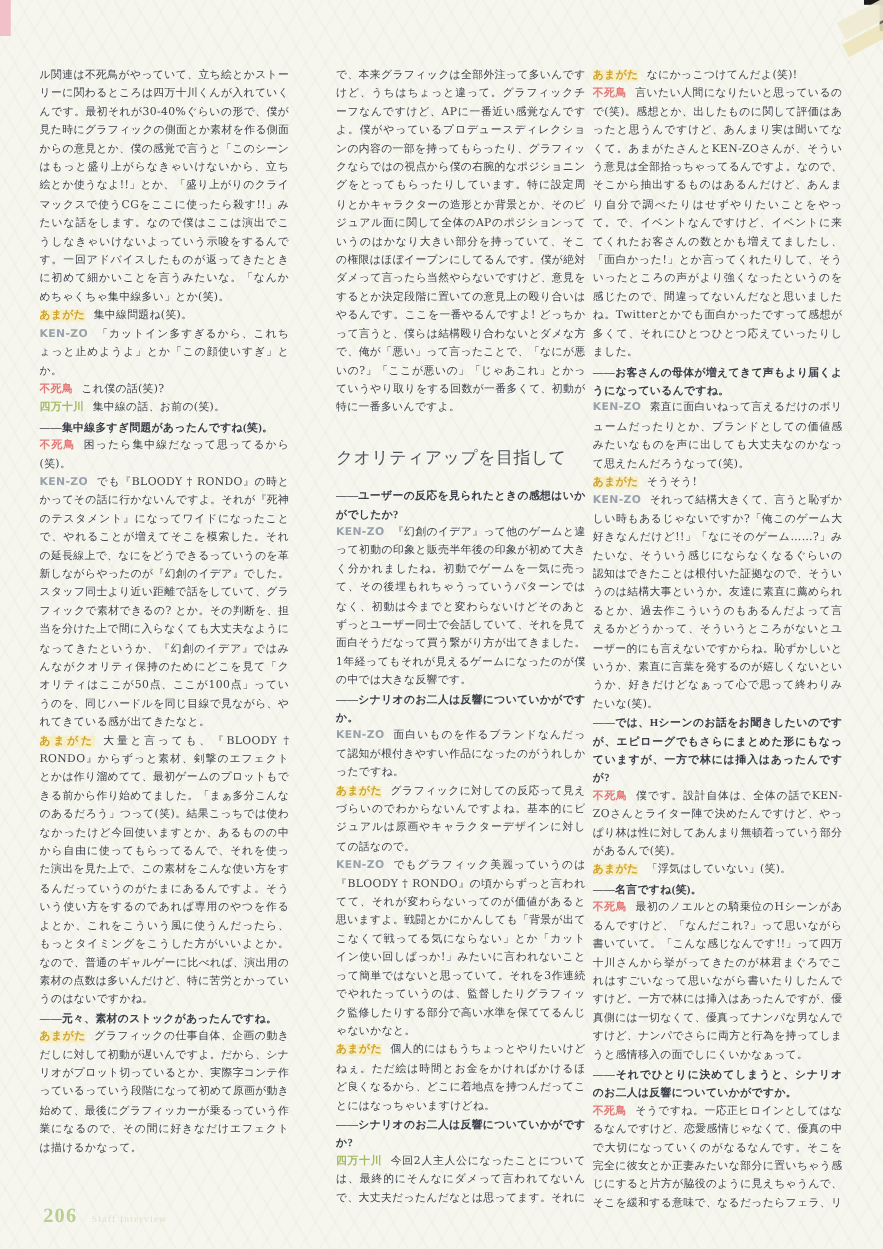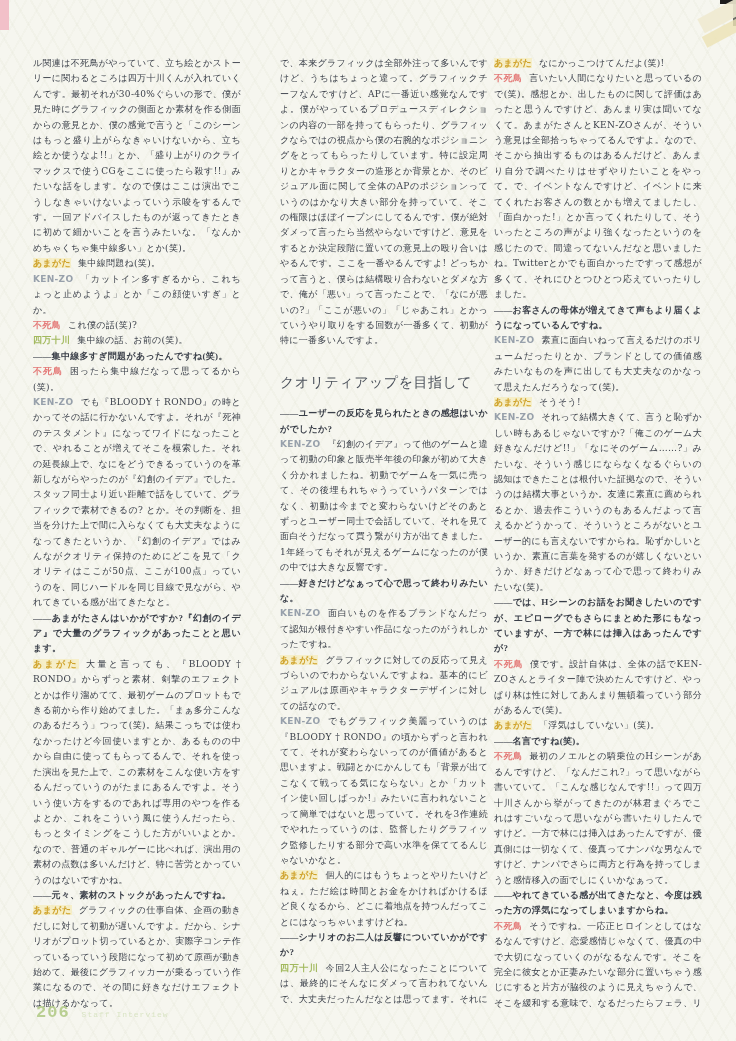--- a/index.html
+++ b/index.html
@@ -35,21 +35,21 @@
   .speaker{
     font-family:"DejaVu Sans","Liberation Sans",sans-serif;
     font-weight:bold;margin-right:7px;white-space:nowrap;
   }
   .sp-amagata{color:#cfa22a;background:rgba(246,233,170,.55);}
   .sp-kenzo{color:#97a0ab;}
   .sp-fushicho{color:#e47a78;}
   .sp-shimanto{color:#a2b95e;}
   .footer{
     position:absolute;left:36px;top:1003px;display:flex;align-items:baseline;gap:12px;
-    font-family:Liberation Mono, monospace;
+    font-family:Liberation Serif, serif;
   }
   .page-number{font-size:17px;font-weight:bold;color:#b9cf92;letter-spacing:1px;}
   .footer-caption{font-size:8px;color:#d9e4c4;letter-spacing:1px;}
   .deco{position:absolute;}
   .tape-pink{left:0;top:0;width:9px;height:30px;background:#f2bac4;opacity:.9;}
   .corner-black{right:0;top:0;width:16px;height:4px;background:#1c1c1c;}
   .edge-black{right:0;top:0;width:3px;height:26px;background:#1c1c1c;opacity:.65;}
   .tape-yellow1{right:-14px;top:6px;width:52px;height:16px;background:#f0ead0;transform:rotate(-28deg);opacity:.9;}
   .tape-yellow2{right:-10px;top:26px;width:44px;height:12px;background:#ece2b4;transform:rotate(-28deg);opacity:.8;}
 </style>
@@ -66,51 +66,50 @@
 
   <div class="col" id="col1">
       <p class="body">ル関連は不死鳥がやっていて、立ち絵とかストーリーに関わるところは四万十川くんが入れていくんです。最初それが30-40%ぐらいの形で、僕が見た時にグラフィックの側面とか素材を作る側面からの意見とか、僕の感覚で言うと「このシーンはもっと盛り上がらなきゃいけないから、立ち絵とか使うなよ!!」とか、「盛り上がりのクライマックスで使うCGをここに使ったら殺す!!」みたいな話をします。なので僕はここは演出でこうしなきゃいけないよっていう示唆をするんです。一回アドバイスしたものが返ってきたときに初めて細かいことを言うみたいな。「なんかめちゃくちゃ集中線多い」とか(笑)。</p>
       <p class="speech"><span class="speaker sp-amagata">あまがた</span>集中線問題ね(笑)。</p>
       <p class="speech"><span class="speaker sp-kenzo">KEN-ZO</span>「カットイン多すぎるから、これちょっと止めようよ」とか「この顔使いすぎ」とか。</p>
       <p class="speech"><span class="speaker sp-fushicho">不死鳥</span>これ僕の話(笑)?</p>
       <p class="speech"><span class="speaker sp-shimanto">四万十川</span>集中線の話、お前の(笑)。</p>
       <p class="q">——集中線多すぎ問題があったんですね(笑)。</p>
       <p class="speech"><span class="speaker sp-fushicho">不死鳥</span>困ったら集中線だなって思ってるから(笑)。</p>
       <p class="speech"><span class="speaker sp-kenzo">KEN-ZO</span>でも『BLOODY † RONDO』の時とかってその話に行かないんですよ。それが『死神のテスタメント』になってワイドになったことで、やれることが増えてそこを模索した。それの延長線上で、なにをどうできるっていうのを革新しながらやったのが『幻創のイデア』でした。スタッフ同士より近い距離で話をしていて、グラフィックで素材できるの? とか。その判断を、担当を分けた上で間に入らなくても大丈夫なようになってきたというか、『幻創のイデア』ではみんながクオリティ保持のためにどこを見て「クオリティはここが50点、ここが100点」っていうのを、同じハードルを同じ目線で見ながら、やれてきている感が出てきたなと。</p>
-      <p class="q">——あまがたさんはいかがですか?『幻創のイデア』で大量のグラフィックがあったことと思います。</p>
       <p class="speech"><span class="speaker sp-amagata">あまがた</span>大量と言っても、『BLOODY † RONDO』からずっと素材、剣撃のエフェクトとかは作り溜めてて、最初ゲームのプロットもできる前から作り始めてました。「まぁ多分こんなのあるだろう」つって(笑)。結果こっちでは使わなかったけど今回使いますとか、あるものの中から自由に使ってもらってるんで、それを使った演出を見た上で、この素材をこんな使い方をするんだっていうのがたまにあるんですよ。そういう使い方をするのであれば専用のやつを作るよとか、これをこういう風に使うんだったら、もっとタイミングをこうした方がいいよとか。なので、普通のギャルゲーに比べれば、演出用の素材の点数は多いんだけど、特に苦労とかっていうのはないですかね。</p>
       <p class="q">——元々、素材のストックがあったんですね。</p>
       <p class="speech"><span class="speaker sp-amagata">あまがた</span>グラフィックの仕事自体、企画の動きだしに対して初動が遅いんですよ。だから、シナリオがプロット切っているとか、実際字コンテ作っているっていう段階になって初めて原画が動き始めて、最後にグラフィッカーが乗るっていう作業になるので、その間に好きなだけエフェクトは描けるかなって。</p>
     </div>
   <div class="col" id="col2">
       <p class="body">で、本来グラフィックは全部外注って多いんですけど、うちはちょっと違って。グラフィックチーフなんですけど、APに一番近い感覚なんですよ。僕がやっているプロデュースディレクションの内容の一部を持ってもらったり、グラフィックならではの視点から僕の右腕的なポジショニングをとってもらったりしています。特に設定周りとかキャラクターの造形とか背景とか、そのビジュアル面に関して全体のAPのポジションっていうのはかなり大きい部分を持っていて、そこの権限はほぼイーブンにしてるんです。僕が絶対ダメって言ったら当然やらないですけど、意見をするとか決定段階に置いての意見上の殴り合いはやるんです。ここを一番やるんですよ! どっちかって言うと、僕らは結構殴り合わないとダメな方で、俺が「悪い」って言ったことで、「なにが悪いの?」「ここが悪いの」「じゃあこれ」とかっていうやり取りをする回数が一番多くて、初動が特に一番多いんですよ。</p>
       <p class="heading">クオリティアップを目指して</p>
       <p class="q">——ユーザーの反応を見られたときの感想はいかがでしたか?</p>
       <p class="speech"><span class="speaker sp-kenzo">KEN-ZO</span>『幻創のイデア』って他のゲームと違って初動の印象と販売半年後の印象が初めて大きく分かれましたね。初動でゲームを一気に売って、その後埋もれちゃうっていうパターンではなく、初動は今までと変わらないけどそのあとずっとユーザー同士で会話していて、それを見て面白そうだなって買う繋がり方が出てきました。1年経ってもそれが見えるゲームになったのが僕の中では大きな反響です。</p>
-      <p class="q">——好きだけどなぁって心で思って終わりみたいな。</p>
+      <p class="q">——シナリオのお二人は反響についていかがですか。</p>
       <p class="speech"><span class="speaker sp-kenzo">KEN-ZO</span>面白いものを作るブランドなんだって認知が根付きやすい作品になったのがうれしかったですね。</p>
       <p class="speech"><span class="speaker sp-amagata">あまがた</span>グラフィックに対しての反応って見えづらいのでわからないんですよね。基本的にビジュアルは原画やキャラクターデザインに対しての話なので。</p>
       <p class="speech"><span class="speaker sp-kenzo">KEN-ZO</span>でもグラフィック美麗っていうのは『BLOODY † RONDO』の頃からずっと言われてて、それが変わらないってのが価値があると思いますよ。戦闘とかにかんしても「背景が出てこなくて戦ってる気にならない」とか「カットイン使い回しばっか!」みたいに言われないことって簡単ではないと思っていて。それを3作連続でやれたっていうのは、監督したりグラフィック監修したりする部分で高い水準を保ててるんじゃないかなと。</p>
       <p class="speech"><span class="speaker sp-amagata">あまがた</span>個人的にはもうちょっとやりたいけどねぇ。ただ絵は時間とお金をかければかけるほど良くなるから、どこに着地点を持つんだってことにはなっちゃいますけどね。</p>
       <p class="q">——シナリオのお二人は反響についていかがですか?</p>
       <p class="speech"><span class="speaker sp-shimanto">四万十川</span>今回2人主人公になったことについては、最終的にそんなにダメって言われてないんで、大丈夫だったんだなとは思ってます。それに関わって、主人公を2人それぞれ作って、それぞれのライターが担当をして「この主人公を100%お前の好きな様にやっていいよ」って言われた状態で、作った主人公が「こいつはねぇよ」みたいな評価にならなかったのが一番良かったと思います。</p>
     </div>
   <div class="col" id="col3">
       <p class="speech"><span class="speaker sp-amagata">あまがた</span>なにかっこつけてんだよ(笑)!</p>
       <p class="speech"><span class="speaker sp-fushicho">不死鳥</span>言いたい人間になりたいと思っているので(笑)。感想とか、出したものに関して評価はあったと思うんですけど、あんまり実は聞いてなくて。あまがたさんとKEN-ZOさんが、そういう意見は全部拾っちゃってるんですよ。なので、そこから抽出するものはあるんだけど、あんまり自分で調べたりはせずやりたいことをやって。で、イベントなんですけど、イベントに来てくれたお客さんの数とかも増えてましたし、「面白かった!」とか言ってくれたりして、そういったところの声がより強くなったというのを感じたので、間違ってないんだなと思いましたね。Twitterとかでも面白かったですって感想が多くて、それにひとつひとつ応えていったりしました。</p>
       <p class="q">——お客さんの母体が増えてきて声もより届くようになっているんですね。</p>
       <p class="speech"><span class="speaker sp-kenzo">KEN-ZO</span>素直に面白いねって言えるだけのボリュームだったりとか、ブランドとしての価値感みたいなものを声に出しても大丈夫なのかなって思えたんだろうなって(笑)。</p>
       <p class="speech"><span class="speaker sp-amagata">あまがた</span>そうそう!</p>
       <p class="speech"><span class="speaker sp-kenzo">KEN-ZO</span>それって結構大きくて、言うと恥ずかしい時もあるじゃないですか?「俺このゲーム大好きなんだけど!!」「なにそのゲーム……?」みたいな、そういう感じにならなくなるぐらいの認知はできたことは根付いた証拠なので、そういうのは結構大事というか。友達に素直に薦められるとか、過去作こういうのもあるんだよって言えるかどうかって、そういうところがないとユーザー的にも言えないですからね。恥ずかしいというか、素直に言葉を発するのが嬉しくないというか、好きだけどなぁって心で思って終わりみたいな(笑)。</p>
       <p class="q">——では、Hシーンのお話をお聞きしたいのですが、エピローグでもさらにまとめた形にもなっていますが、一方で林には挿入はあったんですが?</p>
       <p class="speech"><span class="speaker sp-fushicho">不死鳥</span>僕です。設計自体は、全体の話でKEN-ZOさんとライター陣で決めたんですけど、やっぱり林は性に対してあんまり無頓着っていう部分があるんで(笑)。</p>
       <p class="speech"><span class="speaker sp-amagata">あまがた</span>「浮気はしていない」(笑)。</p>
       <p class="q">——名言ですね(笑)。</p>
       <p class="speech"><span class="speaker sp-fushicho">不死鳥</span>最初のノエルとの騎乗位のHシーンがあるんですけど、「なんだこれ?」って思いながら書いていて。「こんな感じなんです!!」って四万十川さんから挙がってきたのが林君まぐろでこれはすごいなって思いながら書いたりしたんですけど。一方で林には挿入はあったんですが、優真側には一切なくて、優真ってナンパな男なんですけど、ナンパでさらに両方と行為を持ってしまうと感情移入の面でしにくいかなぁって。</p>
-      <p class="q">——やれてきている感が出てきたなと、今度は残った方の浮気になってしまいますからね。</p>
+      <p class="q">——それでひとりに決めてしまうと、シナリオのお二人は反響についていかがですか。</p>
       <p class="speech"><span class="speaker sp-fushicho">不死鳥</span>そうですね。一応正ヒロインとしてはなるなんですけど、恋愛感情じゃなくて、優真の中で大切になっていくのがなるなんです。そこを完全に彼女とか正妻みたいな部分に置いちゃう感じにすると片方が脇役のように見えちゃうんで、そこを緩和する意味で、なるだったらフェラ、リノンだったら素股とフェラみたいな感じで、挿入無しで考えて、後半の部分で、そこはアフタールートなので。</p>
     </div>
 
   <div class="footer">
     <span class="page-number">206</span>
     <span class="footer-caption">Staff Interview</span>
   </div>
 
 </div>
 

